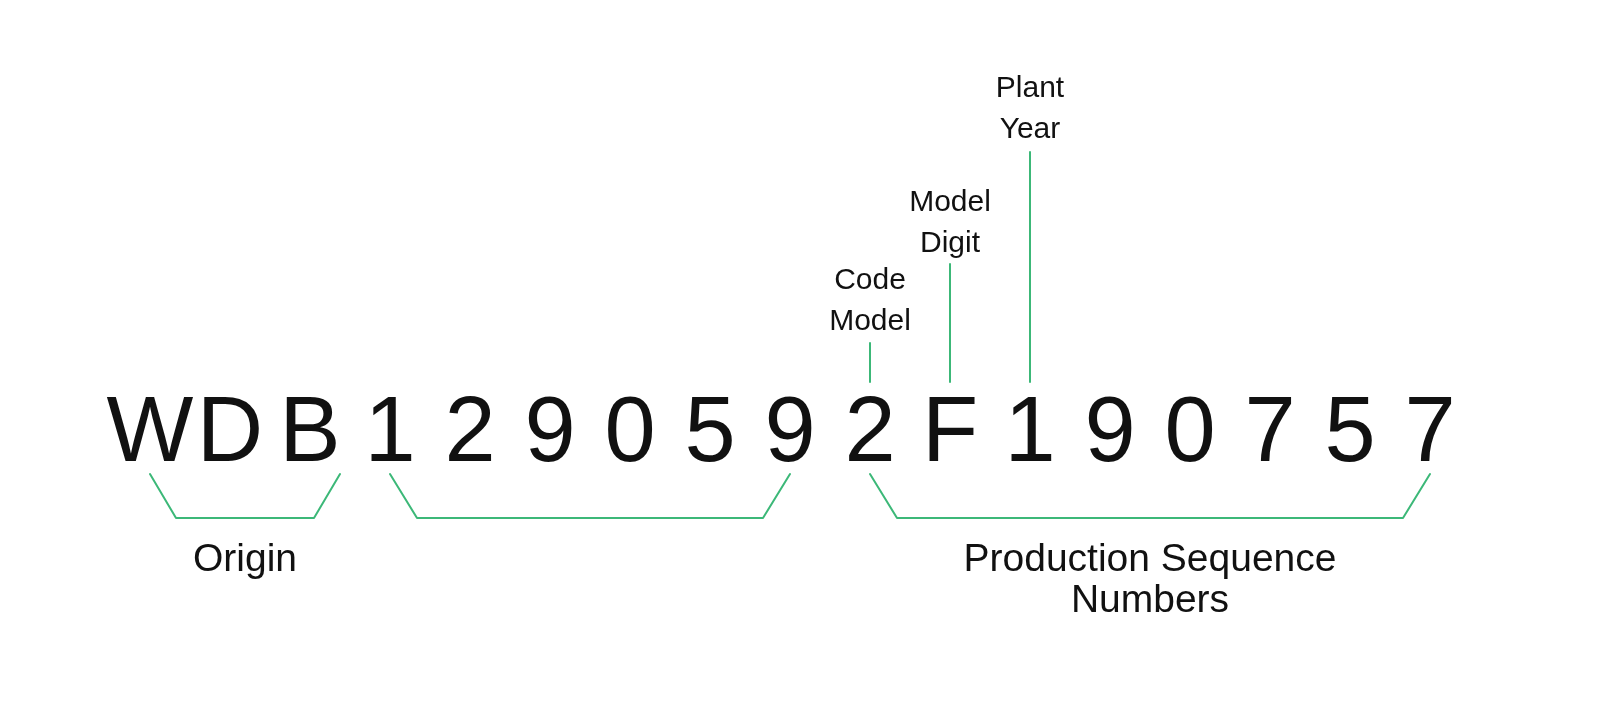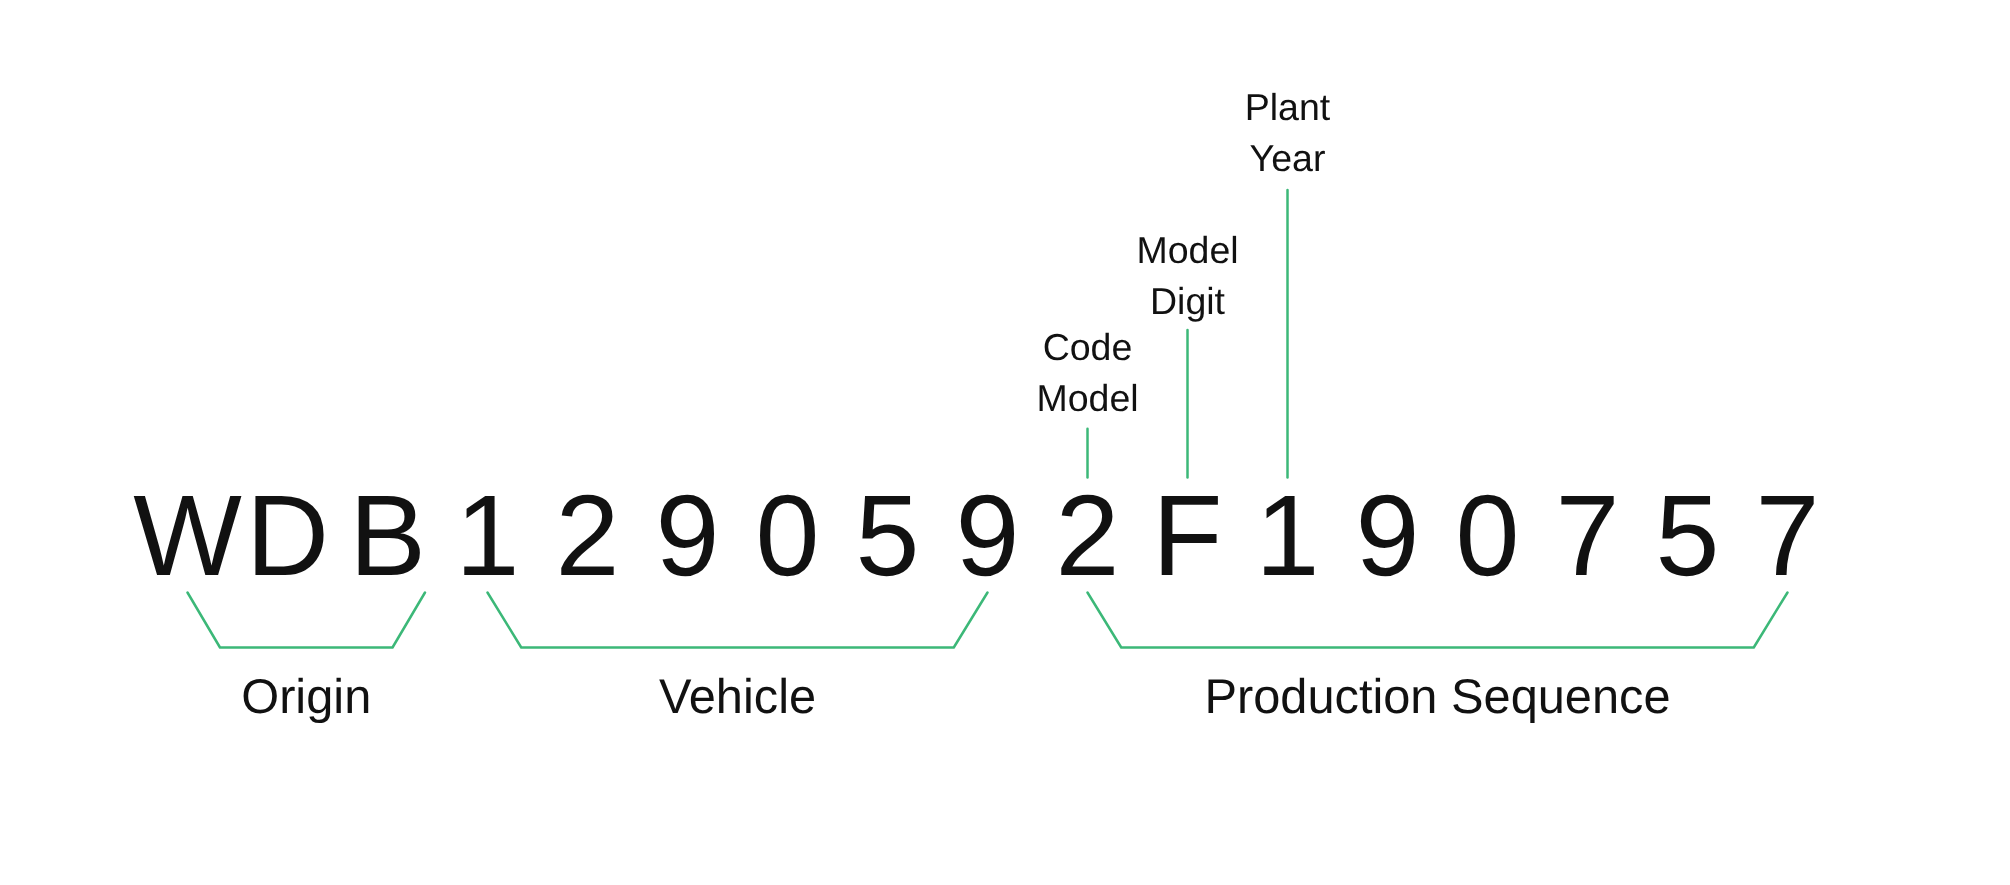--- a/index.html
+++ b/index.html
@@ -116,20 +116,20 @@
     <span class="vin-char" style="left:1270px">7</span>
     <span class="vin-char" style="left:1350px">5</span>
     <span class="vin-char" style="left:1430px">7</span>
   </div>
 
   <div class="group-label group-origin">
     <div>Origin</div>
   </div>
 
   <div class="group-label group-vehicle">
-    <div>Vehicle</div>
   </div>
 
   <div class="group-label group-production">
     <div>Production Sequence</div>
+    <div>Numbers</div>
   </div>
 
 </div>
 
 </body></html>

